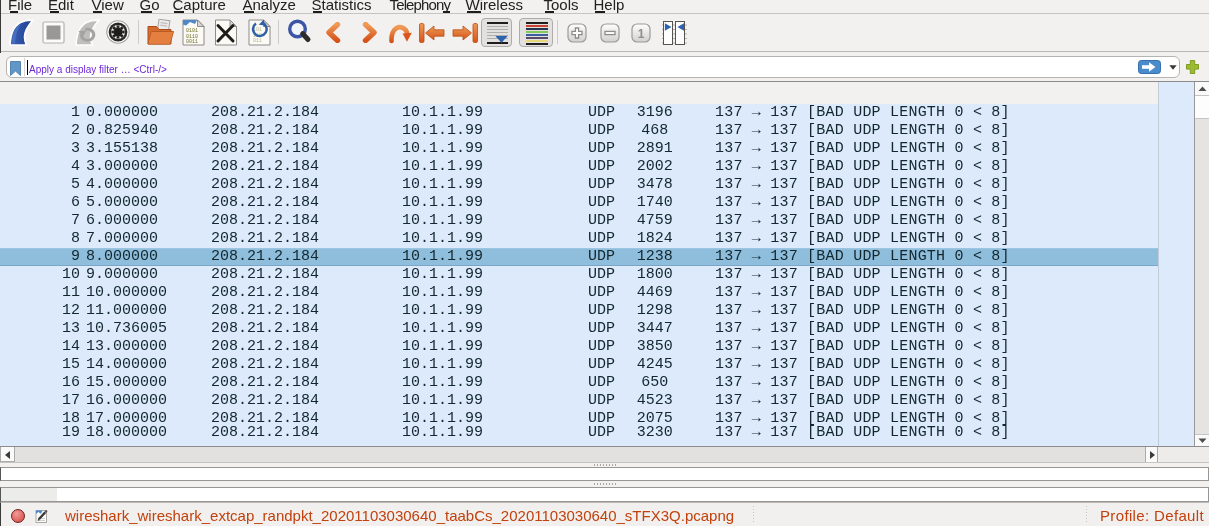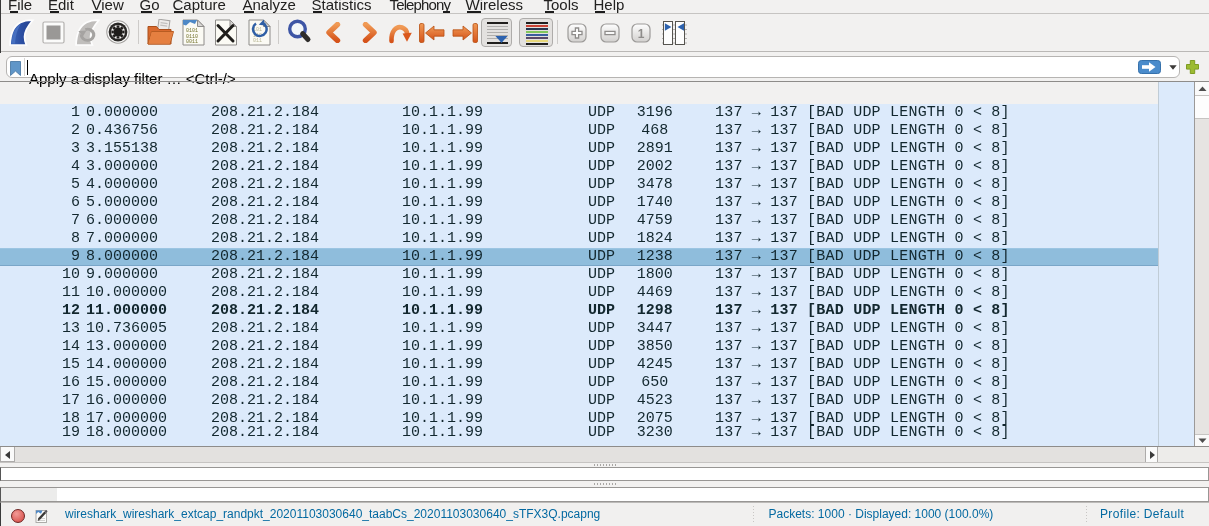--- a/index.html
+++ b/index.html
@@ -6,42 +6,42 @@
 .abs{position:absolute}
 #menubar{left:0;top:0;width:1209px;height:13px;border-left:1px solid #3a3a3a;overflow:hidden}
 #menuline{left:0;top:13px;width:1209px;height:1px;background:#c6c4c2}
 .ul{position:absolute;top:11px;height:2px;background:#1c1c1c}
 #lborder{left:0;top:13px;width:1px;height:40px;background:#3a3a3a;z-index:5}
 .mi{position:absolute;top:-4.2px;font-size:15px;color:#222120;white-space:pre}
 #toolbar{left:0;top:13px;width:1209px;height:39px;border-bottom:1px solid #bab8b6}
 .tsep{position:absolute;top:7px;width:1px;height:24px;background:#cdcbc9}
 #filterrow{left:0;top:53px;width:1209px;height:28px}
 #finput{position:absolute;left:6px;top:3px;width:1174px;height:22px;background:#fff;border:1px solid #b6b4b2;border-radius:6px}
-#fplace{position:absolute;left:29px;top:17px;font-size:15px;color:#000000;line-height:18px}
+#fplace{position:absolute;left:29px;top:8px;font-size:10px;color:#6d28d9;line-height:18px}
 #tablearea{left:0;top:81px;width:1209px;height:365px}
 #ttop{position:absolute;left:0;top:0;width:1209px;height:1px;background:#8e8c8a}
 #thead{position:absolute;left:0;top:1px;width:1158px;height:22px;background:linear-gradient(#fdfdfd,#e9e7e5);border-bottom:1px solid #b3b1af}
 .hlabel{position:absolute;top:3.5px;font-size:15px;color:#1a1a1a}
 .hsep{position:absolute;top:2px;width:1px;height:19px;background:#c2c0be}
 #rows{position:absolute;left:0;top:23px;width:1158px;height:342px;background:#dceafb;font-family:"Liberation Mono",monospace;font-size:15px;color:#12272e}
 .row{position:absolute;left:0;width:1158px;height:18px;line-height:18px;white-space:pre}
 .row span{position:absolute;top:0}
 .c1{left:0;width:80px;text-align:right}
 .c2{left:86px}.c3{left:211px}.c4{left:402px}.c5{left:588px}
 .c6{left:600px;width:109.5px;text-align:center}
 .c7{left:715px;letter-spacing:0.21px}
 #bluestrip{position:absolute;left:1158px;top:1px;width:36px;height:364px;background:#dceafb;border-left:1px solid #c0ccd6}
 #vscroll{position:absolute;left:1194px;top:1px;width:15px;height:364px;background:#e6e4e2;border-left:1px solid #9b9998}
 #hscrollrow{left:0;top:446px;width:1209px;height:17px;background:#e3e1df;border-top:1px solid #8e8c8a;border-bottom:1px solid #c6c4c2}
 #splitter1{left:0;top:463px;width:1209px;height:4px}
 #detailspane{left:0;top:467px;width:1209px;height:14px;background:#fff;border:1px solid #989694;border-left:1px solid #555}
 #splitter2{left:0;top:481px;width:1209px;height:6px}
 #bytespane{left:0;top:487px;width:1209px;height:15px;background:#fff;border:1px solid #989694;border-left:1px solid #555}
 #statusbar{left:0;top:502px;width:1209px;height:24px;background:#f1f0ef;border-top:1px solid #bcbab8;border-left:1px solid #3a3a3a}
-.sbtext{position:absolute;top:4px;font-size:12px;color:#0369a1;white-space:pre}
+.sbtext{position:absolute;top:4px;font-size:15px;color:#c2410c;white-space:pre}
 .dotsep{position:absolute;top:3px;width:1px;height:18px;background:repeating-linear-gradient(#c8c6c4 0 1px,transparent 1px 3px)}
 .gripdots{position:absolute;width:22px;height:2px;background:repeating-linear-gradient(90deg,#a8a6a4 0 1px,transparent 1px 3px)}
 </style></head>
 <body>
 <div class="abs" id="menubar">
 <span class="mi" style="left:7px">File</span>
 <span class="mi" style="left:47px">Edit</span>
 <span class="mi" style="left:90.5px">View</span>
 <span class="mi" style="left:138.5px">Go</span>
 <span class="mi" style="left:171.5px">Capture</span>
@@ -272,31 +272,31 @@
 <path d="M0.3,0.3 h7.4 L4,4.8 Z" fill="#3c3a38"></path>
 </svg>
 <svg class="abs" style="left:1186px;top:7px" width="13" height="14" viewBox="0 0 13 14">
 <path d="M4.3,0.5 h4.4 v4 h3.8 v4.6 H8.7 v4.4 H4.3 V9.1 H0.5 V4.5 h3.8 Z" fill="#9cbb31" stroke="#7e9c22"></path>
 </svg>
 </div>
 <div class="abs" id="tablearea">
 <div id="ttop"></div>
 <div id="rows">
       <div class="row" style="top:0px;"><span class="c1">1</span><span class="c2">0.000000</span><span class="c3">208.21.2.184</span><span class="c4">10.1.1.99</span><span class="c5">UDP</span><span class="c6">3196</span><span class="c7">137 → 137 [BAD UDP LENGTH 0 &lt; 8]</span></div>
-      <div class="row" style="top:18px;"><span class="c1">2</span><span class="c2">0.436756</span><span class="c3">208.21.2.184</span><span class="c4">10.1.1.99</span><span class="c5">UDP</span><span class="c6">468</span><span class="c7">137 → 137 [BAD UDP LENGTH 0 &lt; 8]</span></div>
+      <div class="row" style="top:18px;"><span class="c1">2</span><span class="c2">0.825940</span><span class="c3">208.21.2.184</span><span class="c4">10.1.1.99</span><span class="c5">UDP</span><span class="c6">468</span><span class="c7">137 → 137 [BAD UDP LENGTH 0 &lt; 8]</span></div>
       <div class="row" style="top:36px;"><span class="c1">3</span><span class="c2">3.155138</span><span class="c3">208.21.2.184</span><span class="c4">10.1.1.99</span><span class="c5">UDP</span><span class="c6">2891</span><span class="c7">137 → 137 [BAD UDP LENGTH 0 &lt; 8]</span></div>
       <div class="row" style="top:54px;"><span class="c1">4</span><span class="c2">3.000000</span><span class="c3">208.21.2.184</span><span class="c4">10.1.1.99</span><span class="c5">UDP</span><span class="c6">2002</span><span class="c7">137 → 137 [BAD UDP LENGTH 0 &lt; 8]</span></div>
       <div class="row" style="top:72px;"><span class="c1">5</span><span class="c2">4.000000</span><span class="c3">208.21.2.184</span><span class="c4">10.1.1.99</span><span class="c5">UDP</span><span class="c6">3478</span><span class="c7">137 → 137 [BAD UDP LENGTH 0 &lt; 8]</span></div>
       <div class="row" style="top:90px;"><span class="c1">6</span><span class="c2">5.000000</span><span class="c3">208.21.2.184</span><span class="c4">10.1.1.99</span><span class="c5">UDP</span><span class="c6">1740</span><span class="c7">137 → 137 [BAD UDP LENGTH 0 &lt; 8]</span></div>
       <div class="row" style="top:108px;"><span class="c1">7</span><span class="c2">6.000000</span><span class="c3">208.21.2.184</span><span class="c4">10.1.1.99</span><span class="c5">UDP</span><span class="c6">4759</span><span class="c7">137 → 137 [BAD UDP LENGTH 0 &lt; 8]</span></div>
       <div class="row" style="top:126px;"><span class="c1">8</span><span class="c2">7.000000</span><span class="c3">208.21.2.184</span><span class="c4">10.1.1.99</span><span class="c5">UDP</span><span class="c6">1824</span><span class="c7">137 → 137 [BAD UDP LENGTH 0 &lt; 8]</span></div>
       <div class="row" style="top:144px;background:#8fbddc;box-shadow:inset 0 -1px 0 #7aa6c8,inset 0 1px 0 #9cc5e2;"><span class="c1">9</span><span class="c2">8.000000</span><span class="c3">208.21.2.184</span><span class="c4">10.1.1.99</span><span class="c5">UDP</span><span class="c6">1238</span><span class="c7">137 → 137 [BAD UDP LENGTH 0 &lt; 8]</span></div>
       <div class="row" style="top:162px;"><span class="c1">10</span><span class="c2">9.000000</span><span class="c3">208.21.2.184</span><span class="c4">10.1.1.99</span><span class="c5">UDP</span><span class="c6">1800</span><span class="c7">137 → 137 [BAD UDP LENGTH 0 &lt; 8]</span></div>
       <div class="row" style="top:180px;font-family:Liberation Mono, monospace;"><span class="c1">11</span><span class="c2">10.000000</span><span class="c3">208.21.2.184</span><span class="c4">10.1.1.99</span><span class="c5">UDP</span><span class="c6">4469</span><span class="c7">137 → 137 [BAD UDP LENGTH 0 &lt; 8]</span></div>
-      <div class="row" style="top:198px;font-weight:bold;"><span class="c1">12</span><span class="c2">11.000000</span><span class="c3">208.21.2.184</span><span class="c4">10.1.1.99</span><span class="c5">UDP</span><span class="c6">1298</span><span class="c7">137 → 137 [BAD UDP LENGTH 0 &lt; 8]</span></div>
+      <div class="row" style="top:198px;"><span class="c1">12</span><span class="c2">11.000000</span><span class="c3">208.21.2.184</span><span class="c4">10.1.1.99</span><span class="c5">UDP</span><span class="c6">1298</span><span class="c7">137 → 137 [BAD UDP LENGTH 0 &lt; 8]</span></div>
       <div class="row" style="top:216px;"><span class="c1">13</span><span class="c2">10.736005</span><span class="c3">208.21.2.184</span><span class="c4">10.1.1.99</span><span class="c5">UDP</span><span class="c6">3447</span><span class="c7">137 → 137 [BAD UDP LENGTH 0 &lt; 8]</span></div>
       <div class="row" style="top:234px;"><span class="c1">14</span><span class="c2">13.000000</span><span class="c3">208.21.2.184</span><span class="c4">10.1.1.99</span><span class="c5">UDP</span><span class="c6">3850</span><span class="c7">137 → 137 [BAD UDP LENGTH 0 &lt; 8]</span></div>
       <div class="row" style="top:252px;"><span class="c1">15</span><span class="c2">14.000000</span><span class="c3">208.21.2.184</span><span class="c4">10.1.1.99</span><span class="c5">UDP</span><span class="c6">4245</span><span class="c7">137 → 137 [BAD UDP LENGTH 0 &lt; 8]</span></div>
       <div class="row" style="top:270px;"><span class="c1">16</span><span class="c2">15.000000</span><span class="c3">208.21.2.184</span><span class="c4">10.1.1.99</span><span class="c5">UDP</span><span class="c6">650</span><span class="c7">137 → 137 [BAD UDP LENGTH 0 &lt; 8]</span></div>
       <div class="row" style="top:288px;"><span class="c1">17</span><span class="c2">16.000000</span><span class="c3">208.21.2.184</span><span class="c4">10.1.1.99</span><span class="c5">UDP</span><span class="c6">4523</span><span class="c7">137 → 137 [BAD UDP LENGTH 0 &lt; 8]</span></div>
       <div class="row" style="top:306px;"><span class="c1">18</span><span class="c2">17.000000</span><span class="c3">208.21.2.184</span><span class="c4">10.1.1.99</span><span class="c5">UDP</span><span class="c6">2075</span><span class="c7">137 → 137 [BAD UDP LENGTH 0 &lt; 8]</span></div>
       <div class="row" style="top:320px;"><span class="c1">19</span><span class="c2">18.000000</span><span class="c3">208.21.2.184</span><span class="c4">10.1.1.99</span><span class="c5">UDP</span><span class="c6">3230</span><span class="c7">137 → 137 [BAD UDP LENGTH 0 &lt; 8]</span></div>
     </div>
 <div id="bluestrip"></div>
 <div id="vscroll">
@@ -339,16 +339,15 @@
 <g stroke="#c8c6c4" stroke-width="0.8">
         <path d="M3,9.5 h7 M3,11.5 h7"></path>
       </g>
 <path d="M1,1.5 h6.5 l-1.5,3.2 l-2.8,-1.6 l-2.2,1.8 Z" fill="#4e88c6"></path>
 <path d="M3.8,10.3 L10.3,3.2" stroke="#3a3836" stroke-width="2.4" stroke-linecap="butt"></path>
 <path d="M2.6,11.8 l0.6,-2 l1.5,1.4 Z" fill="#2e2c2a"></path>
 <path d="M9.5,2.3 l1.6,-1.4 l1.5,1.3 l-1.5,1.7 Z" fill="#56545a"></path>
 </svg>
 <span class="sbtext" style="left:64px">wireshark_wireshark_extcap_randpkt_20201103030640_taabCs_20201103030640_sTFX3Q.pcapng</span>
 <div class="dotsep" style="left:752px"></div>
-<span class="sbtext" style="left:767.5px">Packets: 1000 · Displayed: 1000 (100.0%)</span>
 <div class="dotsep" style="left:1085px"></div>
 <span class="sbtext" style="left:1099px;letter-spacing:0.35px">Profile: Default</span>
 </div>
 
 </body></html>

